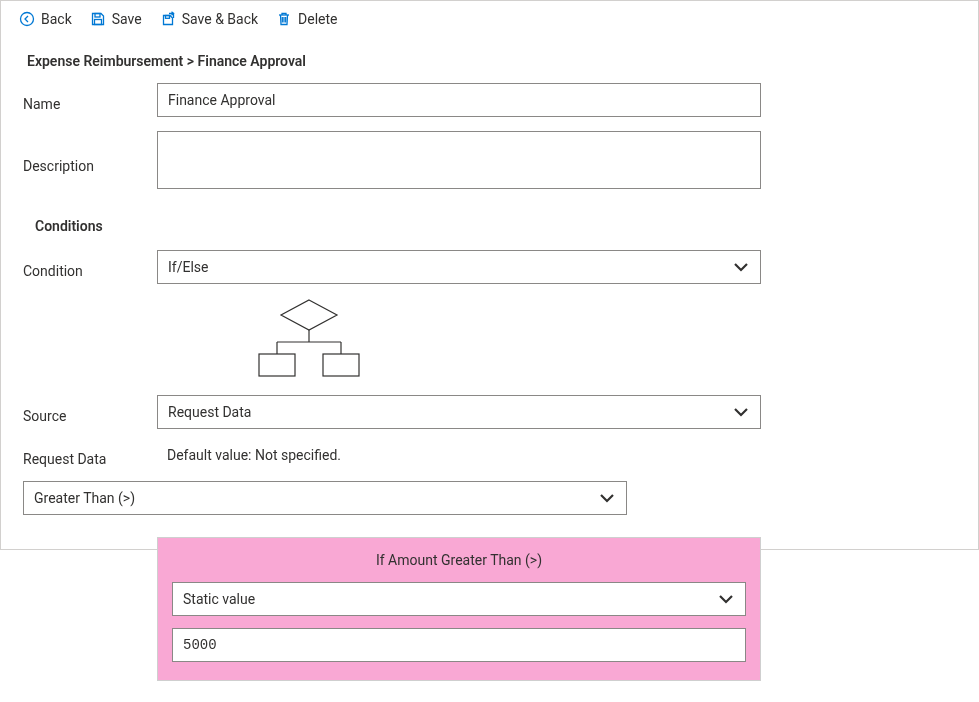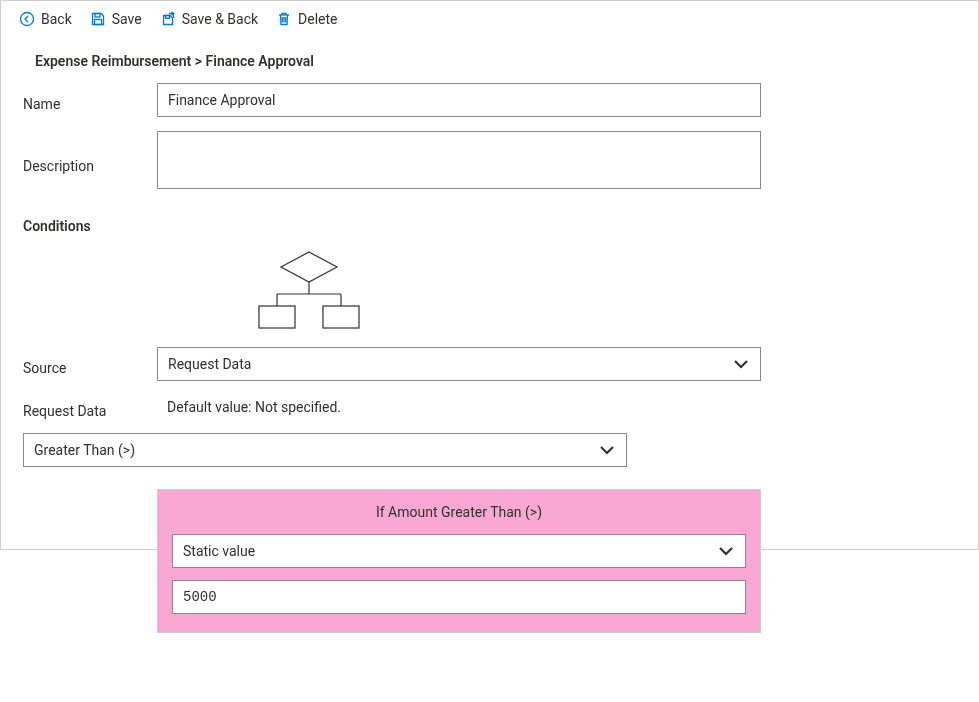--- a/index.html
+++ b/index.html
@@ -37,21 +37,21 @@
   }
   .toolbar-btn .icon { color: #0078d4; display:inline-flex; }
   .toolbar-btn .icon svg { width: 16px; height: 16px; }
 
   .content {
     padding: 6px 22px 24px 22px;
   }
   .breadcrumb {
     font-size: 14px;
     font-weight: 600;
-    margin: 12px 0 14px 12px;
+    margin: 12px 0 14px 4px;
   }
 
   .row {
     display: flex;
     align-items: center;
     margin-bottom: 14px;
   }
   .row .label {
     width: 134px;
     padding-top: 8px;
@@ -78,21 +78,21 @@
     border: 1px solid #8a8886;
     background: #fff;
     font-size: 14px;
     padding: 6px 10px;
     resize: none;
     font-family: inherit;
   }
   .section-heading {
     font-weight: 600;
     font-size: 14px;
-    margin: 26px 0 16px 0;
+    margin: 26px 0 16px 12px;
   }
   .select {
     width: 604px;
     height: 34px;
     border: 1px solid #8a8886;
     background: #fff;
     font-size: 14px;
     padding: 0 36px 0 10px;
     color: #323130;
     position: relative;
@@ -217,20 +217,33 @@
 
     <div class="row">
       <div class="label">Description</div>
       <div class="control">
         <textarea class="textarea" style=""></textarea>
       </div>
     </div>
 
     <div class="section-heading">Conditions</div>
 
+    <div class="row">
+      <div class="label">Condition</div>
+      <div class="control">
+        <div class="select">
+          <span>If/Else</span>
+          <span class="chev">
+            <svg viewBox="0 0 18 18" fill="none" stroke-width="2.2">
+                <path d="M3 6 L9 12 L15 6"></path>
+              </svg>
+          </span>
+        </div>
+      </div>
+    </div>
 
     <div class="diagram-row">
       <div class="label"></div>
       <div class="diagram-holder">
         <span>
           <svg width="140" height="82" viewBox="0 0 140 82" fill="none" stroke="#323130" stroke-width="1.2">
             <polygon points="70,2 98,17 70,32 42,17"></polygon>
             <line x1="70" y1="32" x2="70" y2="44"></line>
             <line x1="38" y1="44" x2="102" y2="44"></line>
             <line x1="38" y1="44" x2="38" y2="56"></line>

